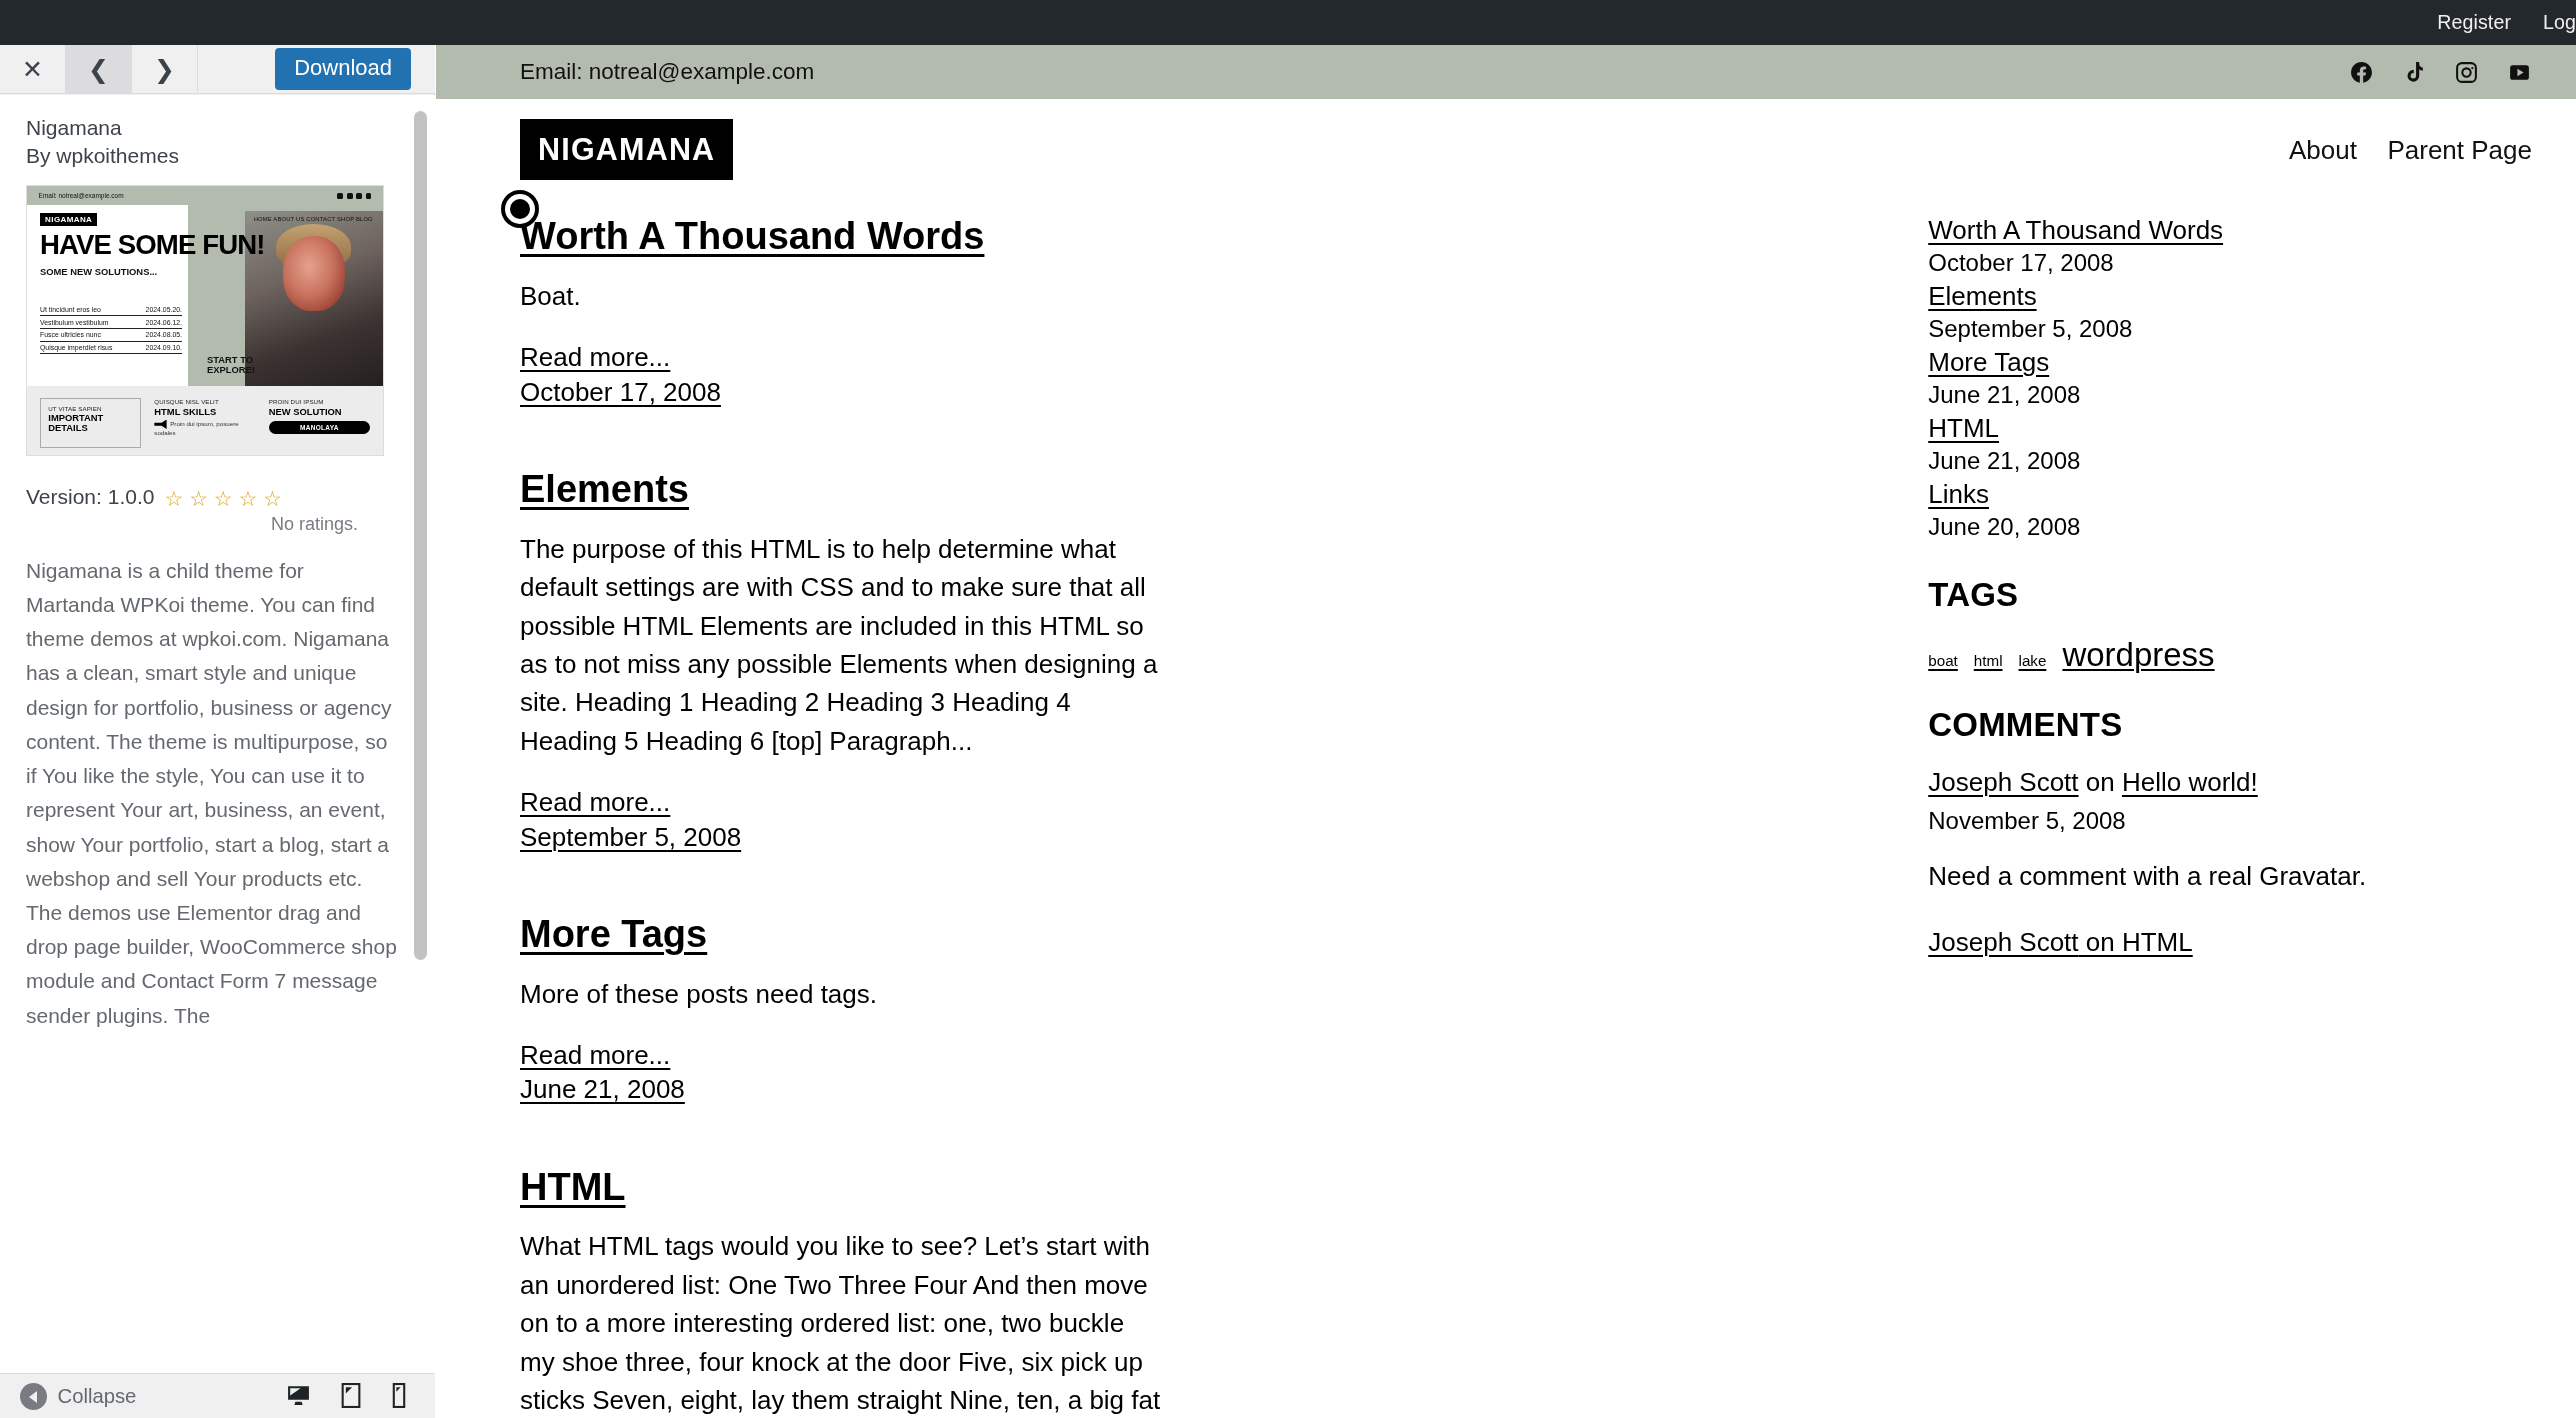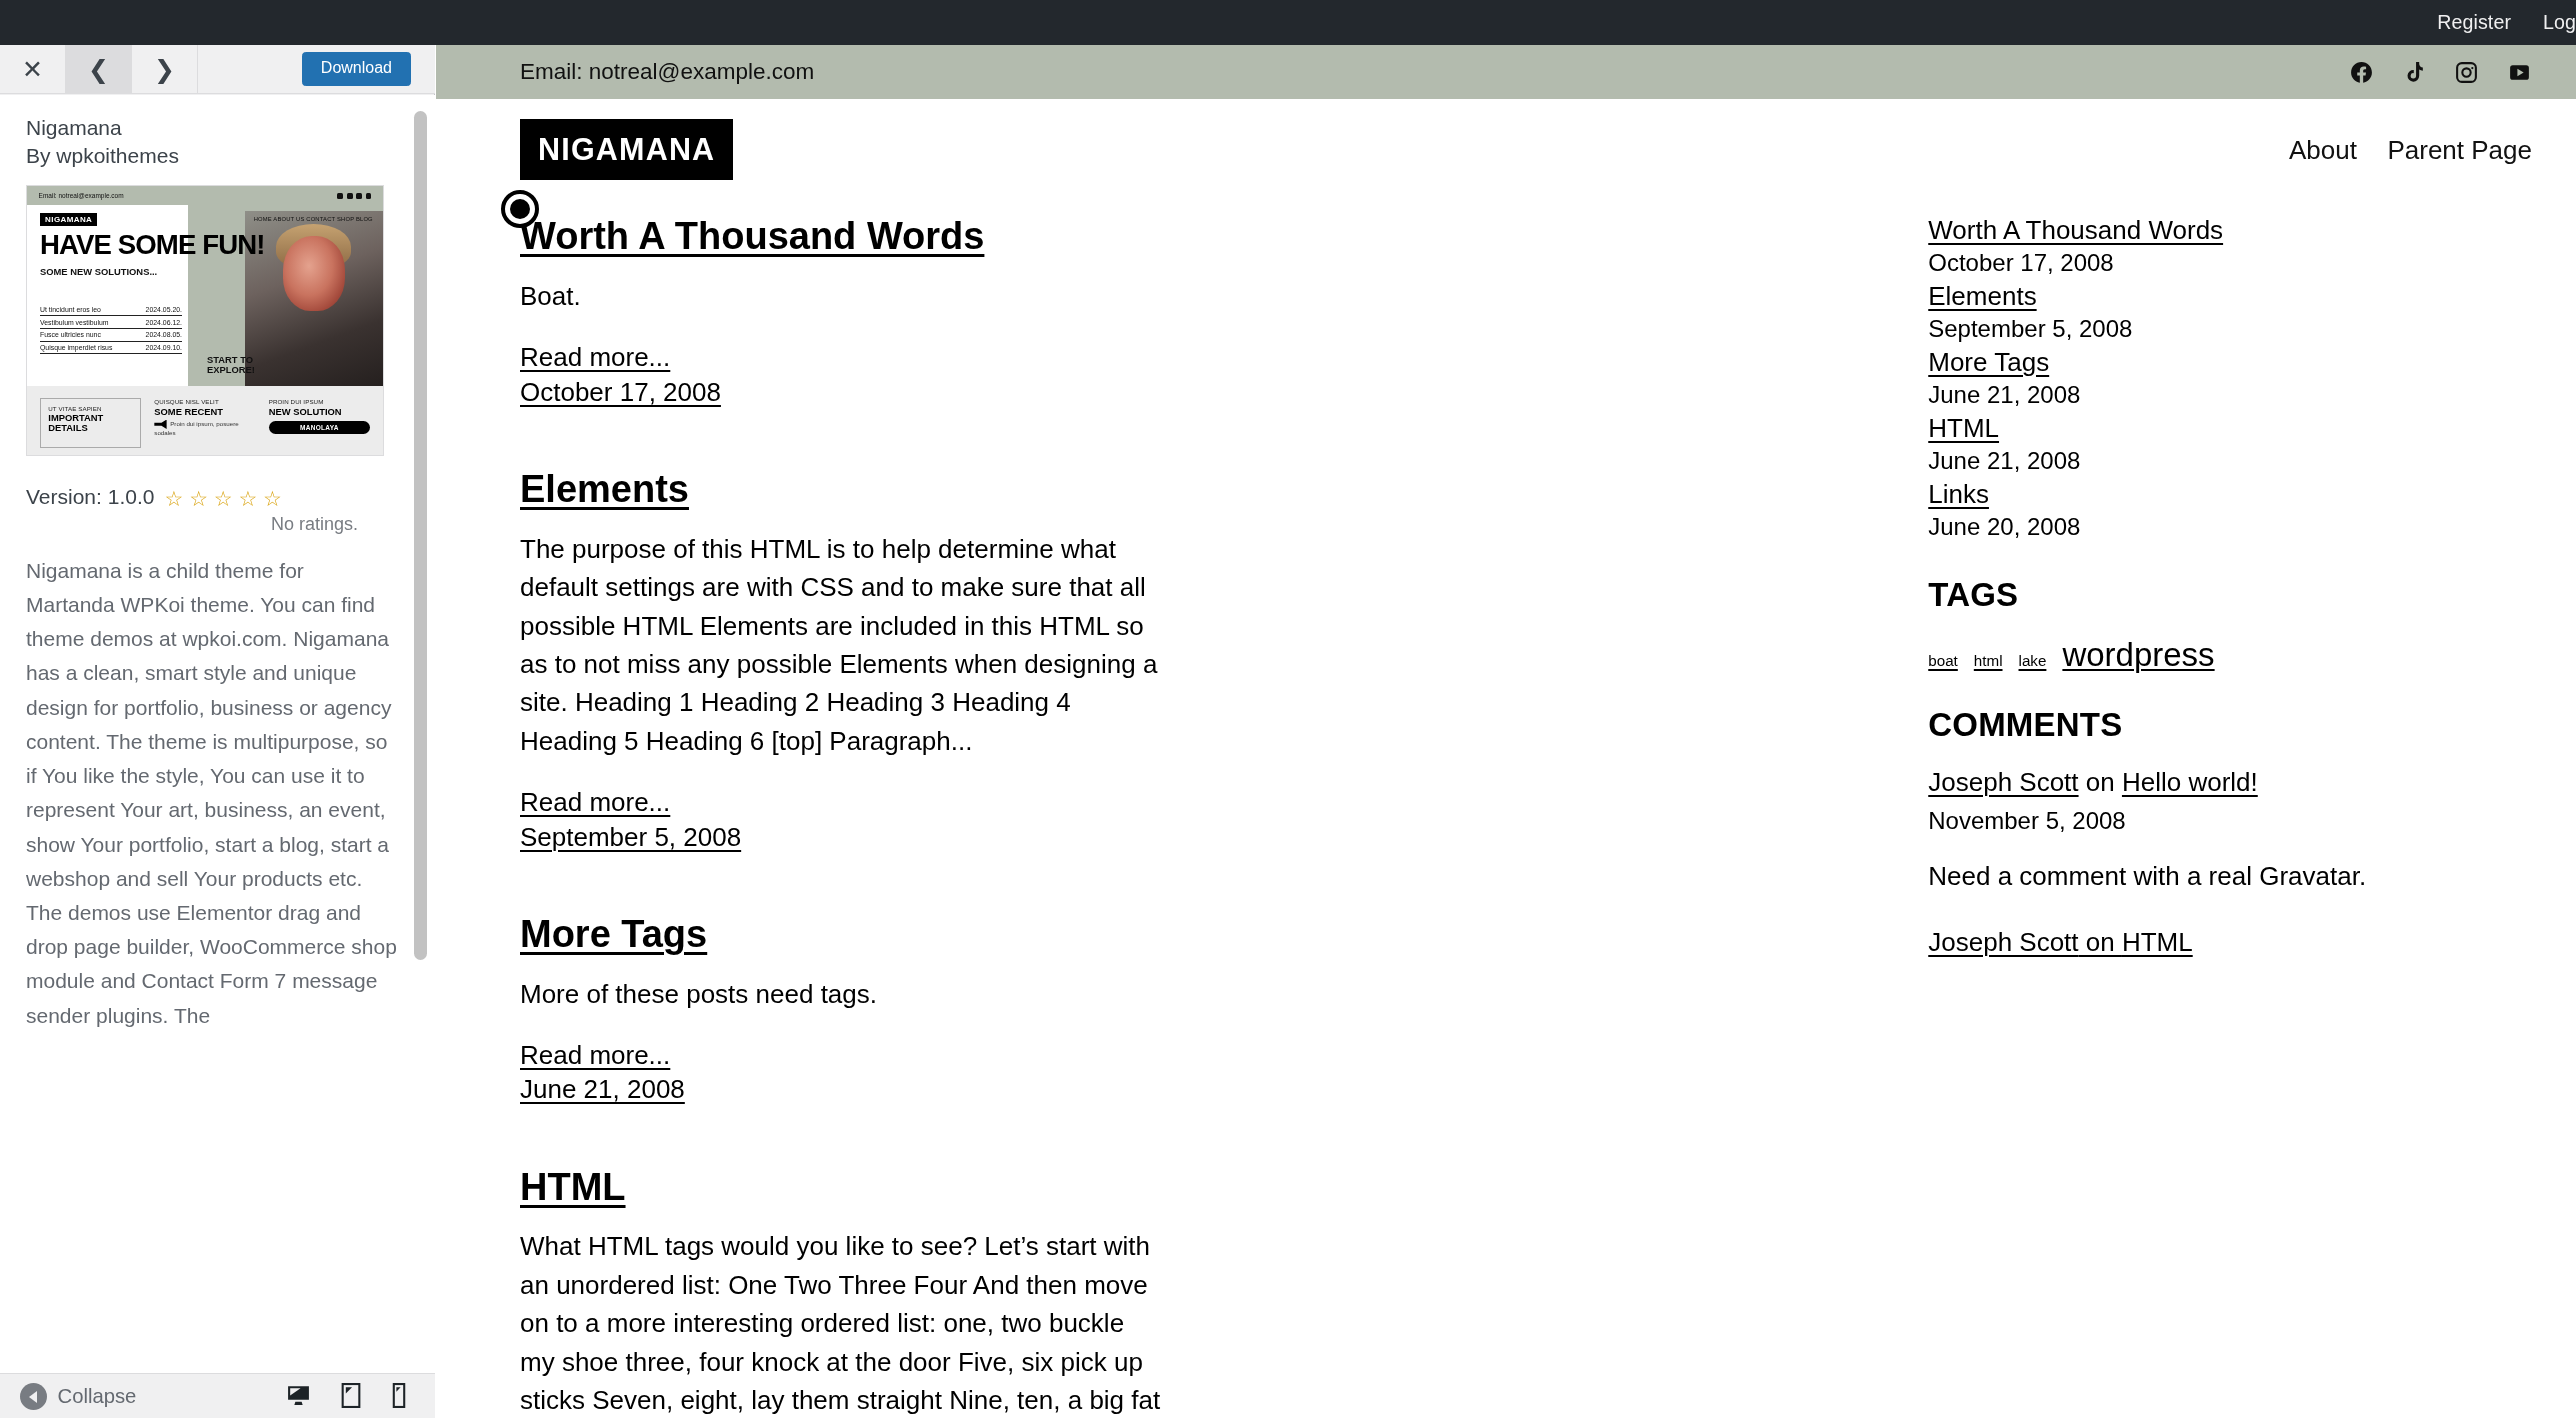--- a/index.html
+++ b/index.html
@@ -41,21 +41,21 @@
     width: 66px; display: flex; align-items: center; justify-content: center;
     cursor: pointer; color: #3c434a; font-size: 25px; line-height: 1;
     border-right: 0.7px solid #dcdcde;
   }
   .sb-btn.prev { background: #dcdcde; }
   .sb-spacer { flex: 1; }
   .download-btn {
     align-self: center; margin-right: 24px;
     background: #2271b1; color: #fff;
     border: 0.7px solid #2271b1; border-radius: 3.6px;
-    font-size: 16px; padding: 6.5px 18px 8px; cursor: pointer;
+    font-size: 22px; padding: 6.5px 18px 8px; cursor: pointer;
     font-family: "Liberation Sans", sans-serif;
   }
 
   .sb-scroll {
     position: absolute; top: 50px; left: 0;
     width: 435px; height: 1278px;
     background: #fff; overflow: hidden;
     padding: 19px 26px 0 26px;
   }
   .sb-title { font-size: 21px; color: #3c434a; line-height: 1.32; }
@@ -332,21 +332,21 @@
           <div class="th-lower">
             <div class="th-cols">
               <div class="th-col">
                 <div class="th-box">
                   <div class="th-kicker">UT VITAE SAPIEN</div>
                   <div class="th-bold">IMPORTANT DETAILS</div>
                 </div>
               </div>
               <div class="th-col">
                 <div class="th-kicker">QUISQUE NISL VELIT</div>
-                <div class="th-bold">SOME RECENT</div>
+                <div class="th-bold">HTML SKILLS</div>
                 <div class="th-small">
                   <i class="th-mega"></i><span>Proin dui ipsum, posuere sodales</span>
                 </div>
               </div>
               <div class="th-col">
                 <div class="th-kicker">PROIN DUI IPSUM</div>
                 <div class="th-bold">NEW SOLUTION</div>
                 <div class="th-pill">MANOLAYA</div>
               </div>
             </div>

